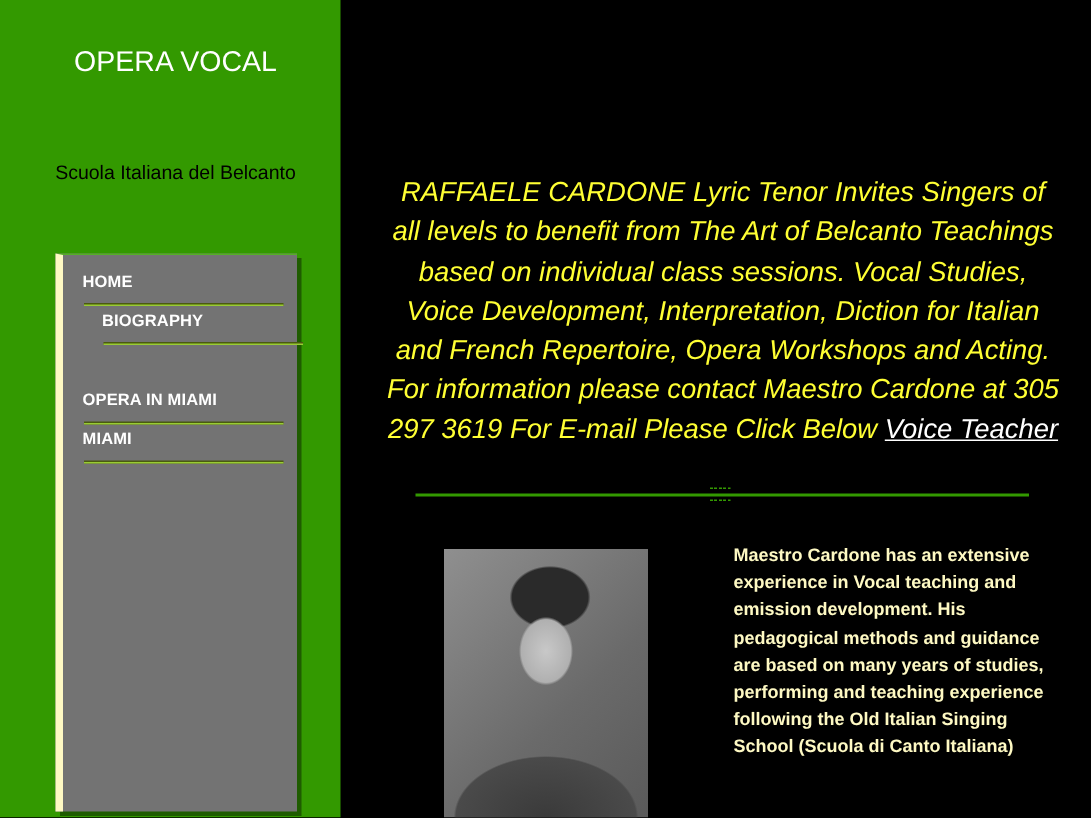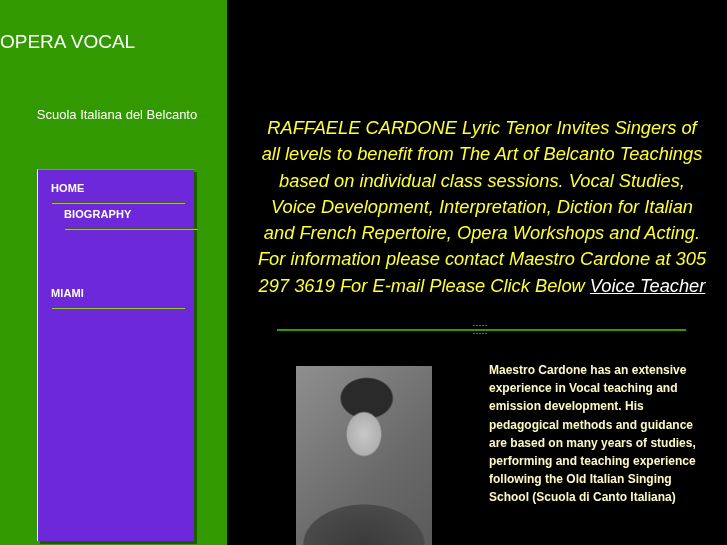--- a/index.html
+++ b/index.html
@@ -18,43 +18,43 @@
     position: absolute;
     left: 0; top: 0;
     width: 227px;
     height: 545px;
     background: #339900;
   }
   .site-title {
     position: absolute;
     left: 0; top: 28px;
     width: 234px;
-    text-align: left;
+    text-align: center;
     color: #ffffff;
     font-size: 19px;
     line-height: 27px;
     font-weight: normal;
   }
   .site-subtitle {
     position: absolute;
     left: 0; top: 106px;
     width: 234px;
     text-align: center;
-    color: #ffffff;
+    color: #000000;
     font-size: 13px;
     line-height: 18px;
   }
   .nav-panel {
     position: absolute;
     left: 37px; top: 169px;
     width: 156px;
     height: 371px;
-    background: #6d28d9;
+    background: #737373;
     border-top: 1px solid #55b025;
-    border-left: 1px solid #fef9c3;
+    border-left: 5px solid #fef9c3;
     box-shadow: 3px 3px 0 #1f5c00;
   }
   .nav-item {
     position: absolute;
     left: 13px;
     width: 134px;
     height: 26px;
     cursor: pointer;
   }
   .nav-item .label {
@@ -140,20 +140,24 @@
 
   <div class="nav-panel">
     <div class="nav-item" style="top:0px;">
       <span class="label">HOME</span>
       <span class="divider"></span>
     </div>
     <div class="nav-item" style="top:26px;margin-left:13px;">
       <span class="label">BIOGRAPHY</span>
       <span class="divider"></span>
     </div>
+    <div class="nav-item" style="top:79px;">
+      <span class="label">OPERA IN MIAMI</span>
+      <span class="divider"></span>
+    </div>
     <div class="nav-item" style="top:105px;">
       <span class="label">MIAMI</span>
       <span class="divider"></span>
     </div>
   </div>
 </div>
 
 <div class="main">
   <div class="intro">
     <span>RAFFAELE CARDONE Lyric Tenor Invites Singers of all levels to benefit from The Art of Belcanto Teachings based on individual class sessions. Vocal Studies, Voice Development, Interpretation, Diction for Italian and French Repertoire, Opera Workshops and Acting. For information please contact Maestro Cardone at  305 297 3619 For E-mail Please Click Below </span><a href="#">Voice Teacher</a>

